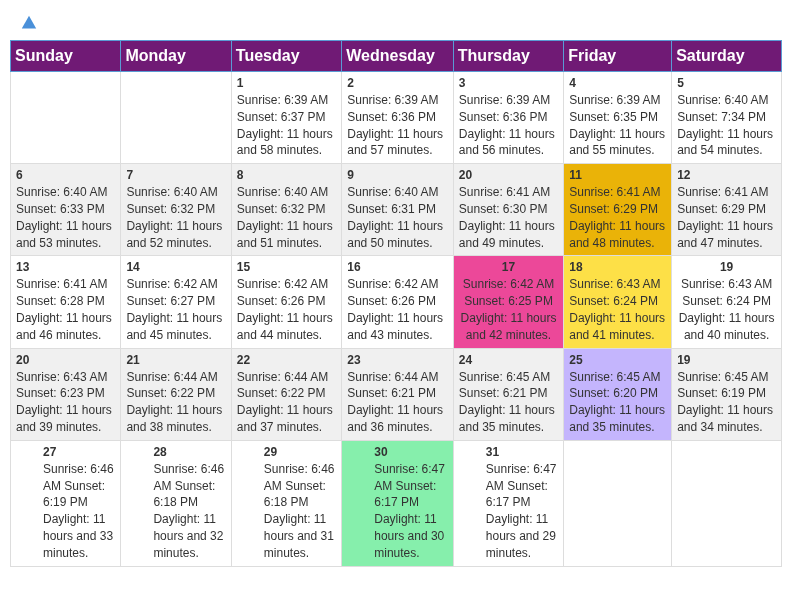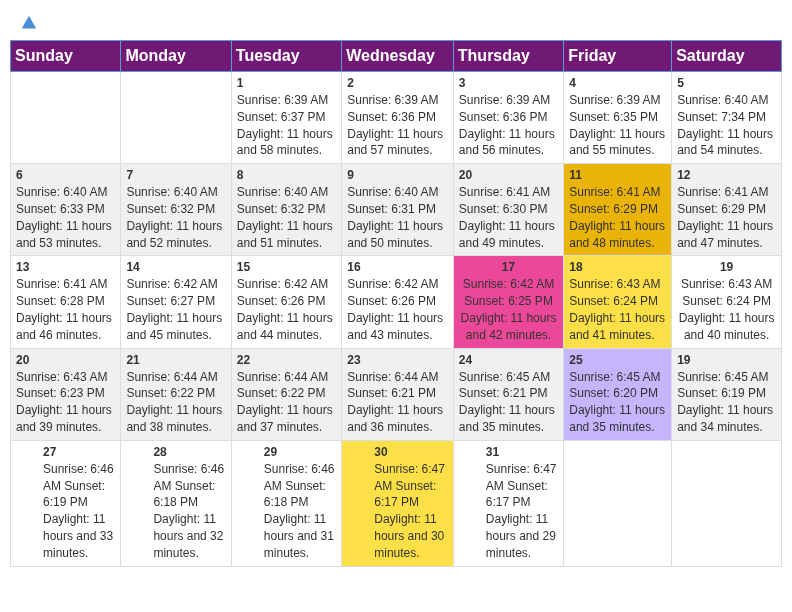--- a/index.html
+++ b/index.html
@@ -316,21 +316,21 @@
           <div class="cell-content">Sunrise: 6:46 AM
 Sunset: 6:18 PM
 Daylight: 11 hours and 32 minutes.</div>
         </td>
         <td style="background: rgb(255, 255, 255);">
           <span class="day-number">29</span>
           <div class="cell-content">Sunrise: 6:46 AM
 Sunset: 6:18 PM
 Daylight: 11 hours and 31 minutes.</div>
         </td>
-        <td style="background: #fde047;">
+        <td style="background: #86efac;">
           <span class="day-number">30</span>
           <div class="cell-content">Sunrise: 6:47 AM
 Sunset: 6:17 PM
 Daylight: 11 hours and 30 minutes.</div>
         </td>
         <td style="background: rgb(255, 255, 255);">
           <span class="day-number">31</span>
           <div class="cell-content">Sunrise: 6:47 AM
 Sunset: 6:17 PM
 Daylight: 11 hours and 29 minutes.</div>

